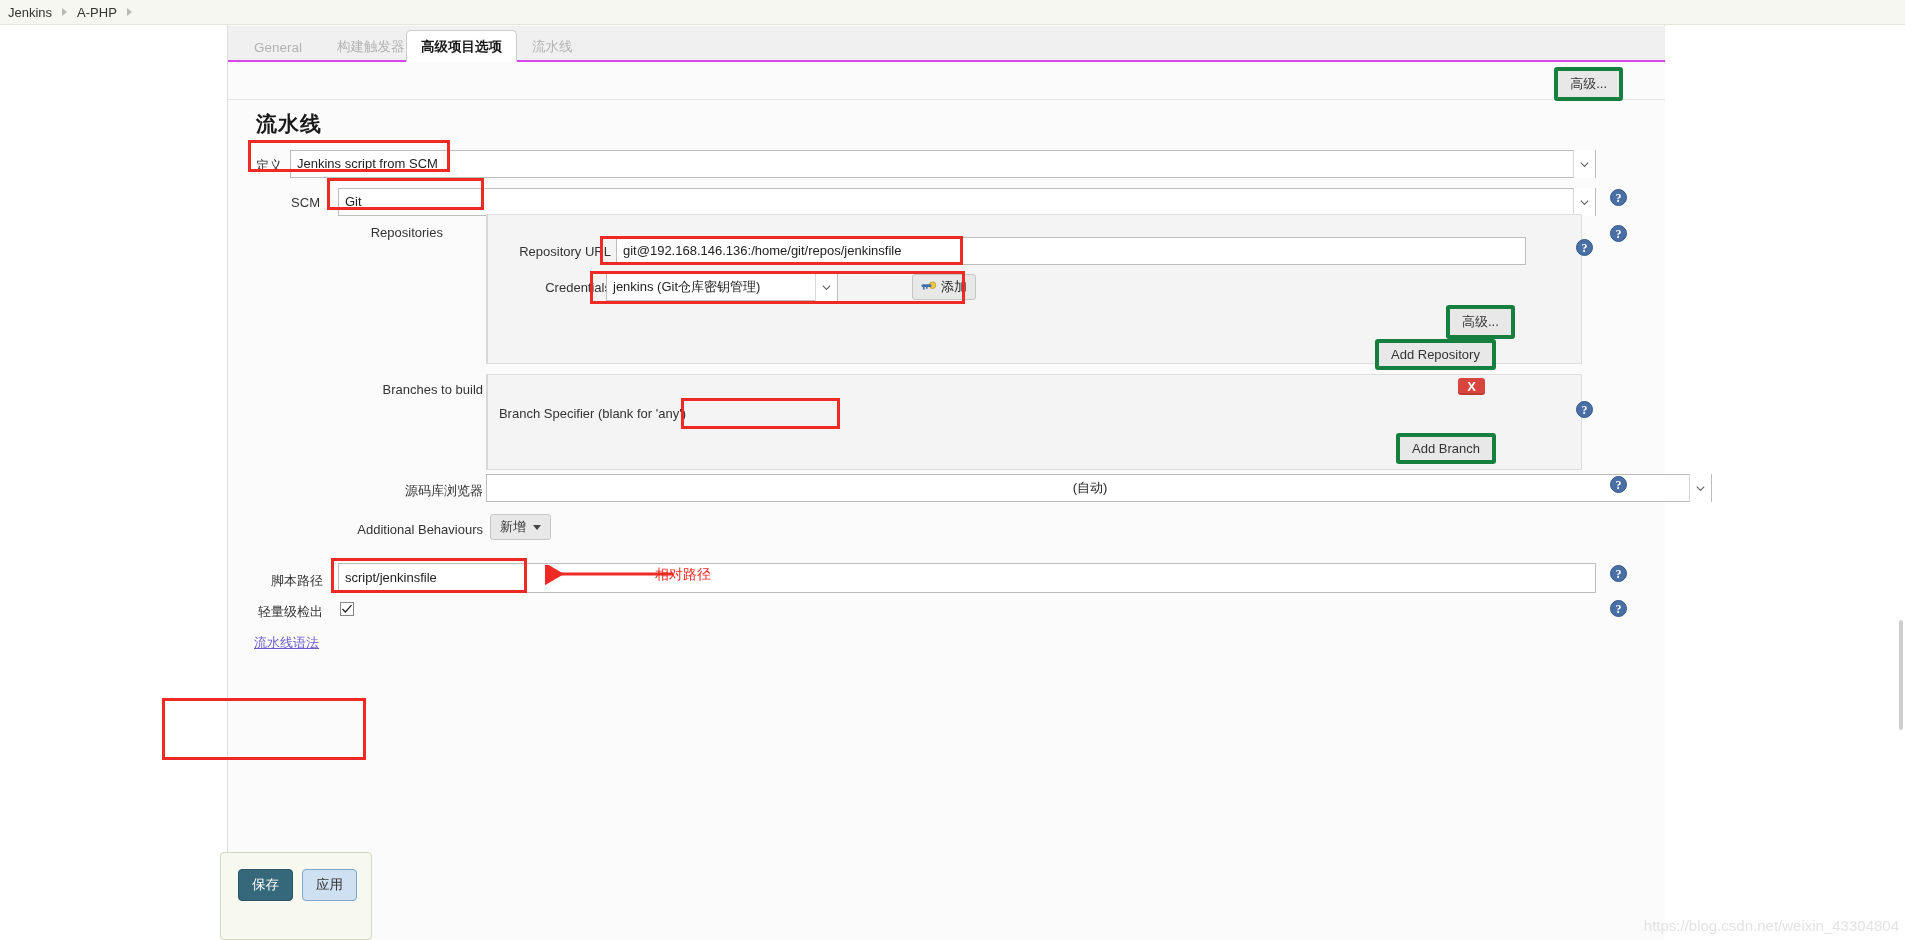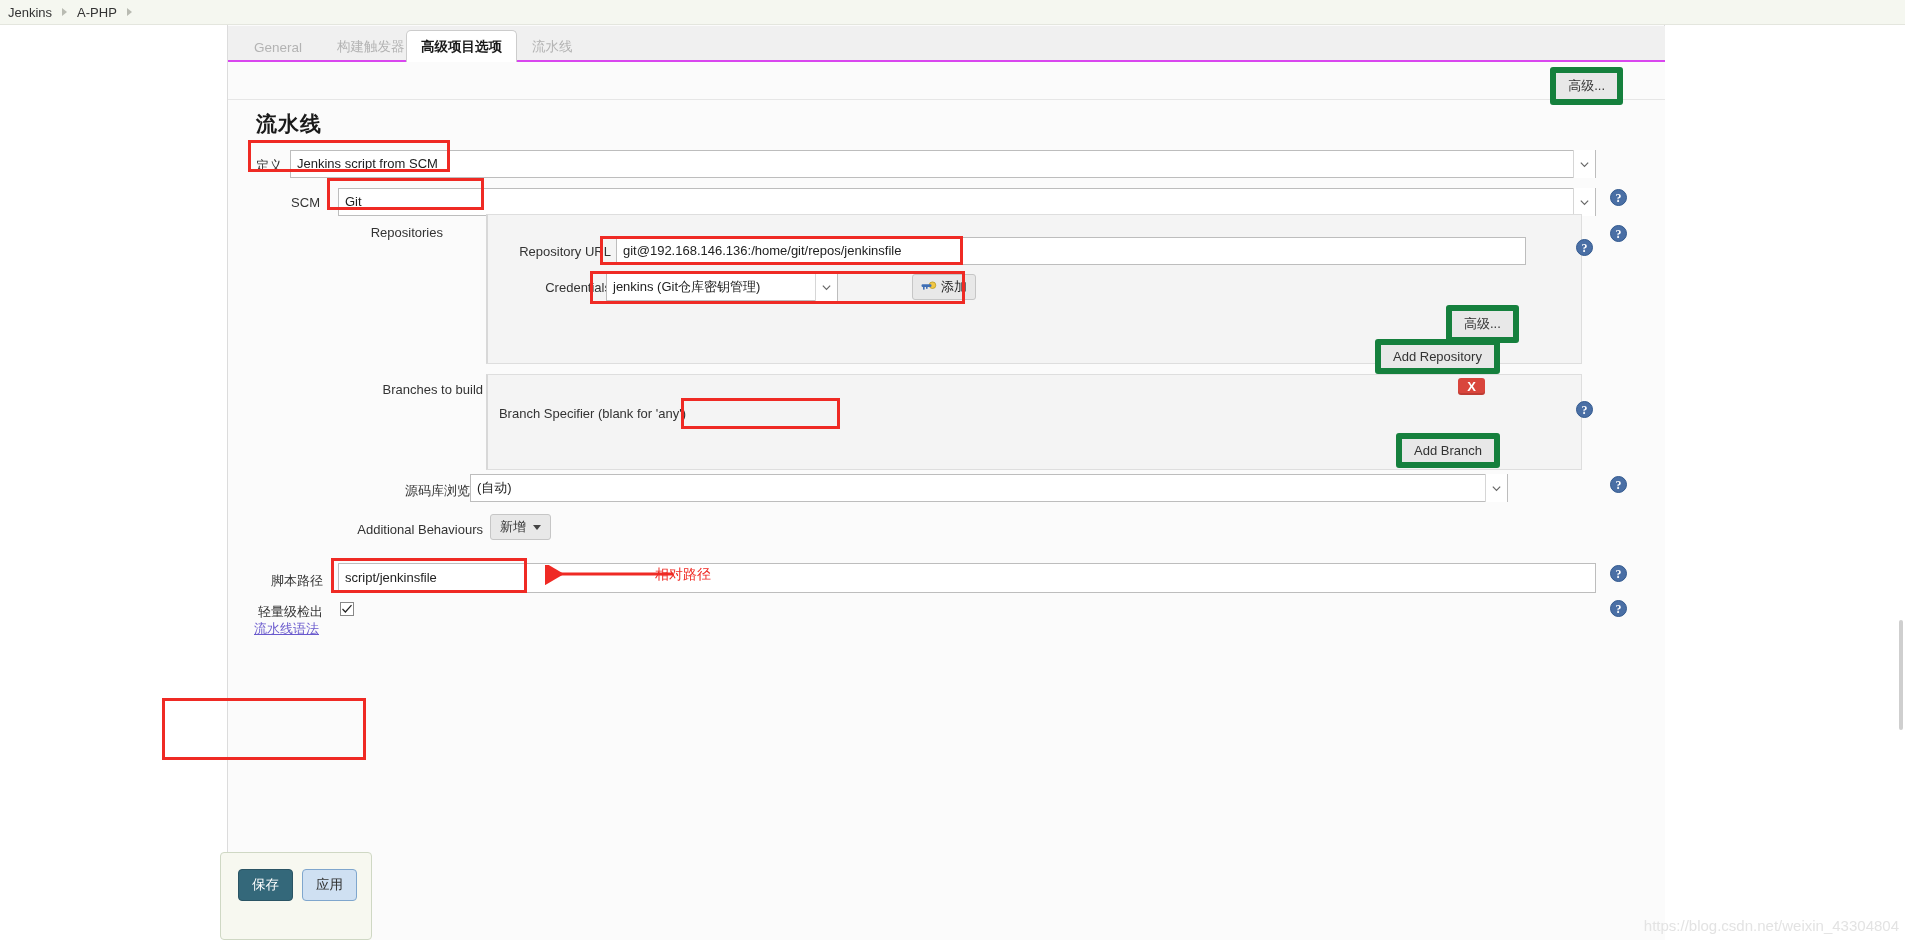--- a/index.html
+++ b/index.html
@@ -54,21 +54,21 @@
     position: absolute; left: 228px; top: 62px; width: 1437px; height: 878px;
     background: #fbfbfb;
   }
 
   .top-adv-row {
     position: absolute; left: 0; top: 0; width: 1437px; height: 38px;
     border-bottom: 1px solid #e6e6e6;
   }
   .btn {
     display: inline-flex; align-items: center; justify-content: center;
-    background: #e8e8e8; border: 6px solid #15803d; border-radius: 3px;
+    background: #e8e8e8; border: 4px solid #15803d; border-radius: 3px;
     font-size: 13px; color: #333; cursor: pointer; padding: 4px 12px;
     font-family: "Liberation Sans","DejaVu Sans",sans-serif;
   }
 
   .section-title {
     position: absolute; left: 28px; top: 48px;
     font-size: 21px; font-weight: bold; color: #1a1a1a; letter-spacing: 1px;
   }
 
   .row-label {
@@ -259,21 +259,21 @@
     <div class="row-label" style="left:100px; top:320px; width:155px;">Branches to build</div>
     <div class="nestbox" style="left:258px; top:312px; width:1096px; height:96px;"></div>
     <div class="xbtn" style="left:1230px; top:316px; width:27px; height:17px;">X</div>
 
     <div class="row-label" style="left:258px; top:344px; width:200px;">Branch Specifier (blank for 'any')</div>
     <div class="helpicon" style="left:1348px; top:339px;">?</div>
 
     <div class="btn" style="position:absolute; left:1168px; top:371px;">Add Branch</div>
 
     <div class="row-label" style="left:100px; top:420px; width:155px;text-align:right;">源码库浏览器</div>
-    <div class="sel" style="left:242px; top:412px; width:1038px;">
+    <div class="sel" style="left:258px; top:412px; width:1226px;text-align:center;">
       <span>(自动)</span>
       <span class="caret">
         <svg viewBox="0 0 12 12">
             <path d="M2 4 L6 8 L10 4" fill="none" stroke="#666" stroke-width="1.3"></path>
           </svg>
       </span>
     </div>
     <div class="helpicon" style="left:1382px; top:414px;">?</div>
 
     <div class="row-label" style="left:100px; top:460px; width:155px;">Additional Behaviours</div>
@@ -287,21 +287,21 @@
     <div class="helpicon" style="left:1382px; top:503px;">?</div>
 
     <div class="row-label" style="left:20px; top:541px; width:75px;">轻量级检出</div>
     <div class="checkbox" style="left:112px; top:540px;">
       <svg viewBox="0 0 12 12">
           <path d="M1.5 6 L4.4 9 L10.5 2.2" fill="none" stroke="#222" stroke-width="1.2"></path>
         </svg>
     </div>
     <div class="helpicon" style="left:1382px; top:538px;">?</div>
 
-    <div class="link" style="left:26px; top:558px;">流水线语法</div>
+    <div class="link" style="left:26px; top:572px;">流水线语法</div>
 
   </div>
 
   <div class="redbox" style="left:248px;  top:140px; width:202px; height:32px;"></div>
   <div class="redbox" style="left:327px;  top:178px; width:157px; height:32px;"></div>
   <div class="redbox" style="left:600px;  top:236px; width:363px; height:29px;"></div>
   <div class="redbox" style="left:590px;  top:271px; width:375px; height:33px;"></div>
   <div class="redbox" style="left:681px;  top:398px; width:159px; height:31px;"></div>
   <div class="redbox" style="left:331px;  top:558px; width:196px; height:35px;"></div>
   <div class="redbox" style="left:162px;  top:698px; width:204px; height:62px;"></div>

